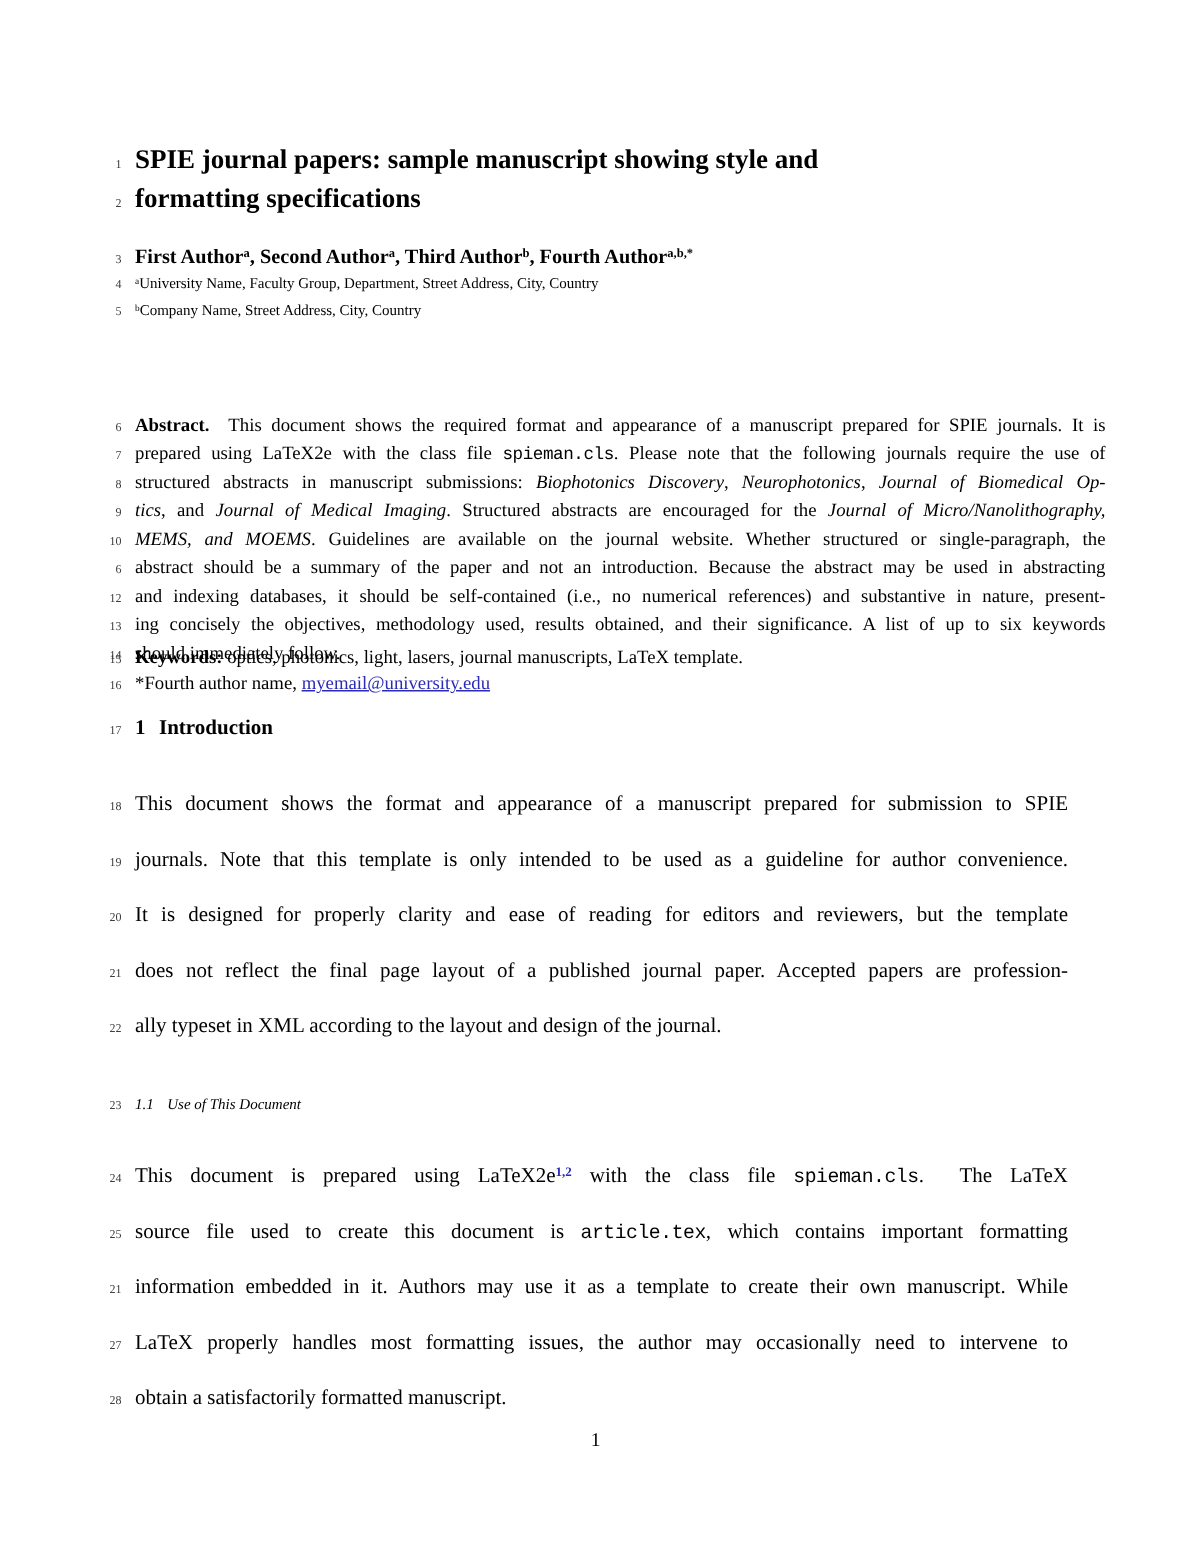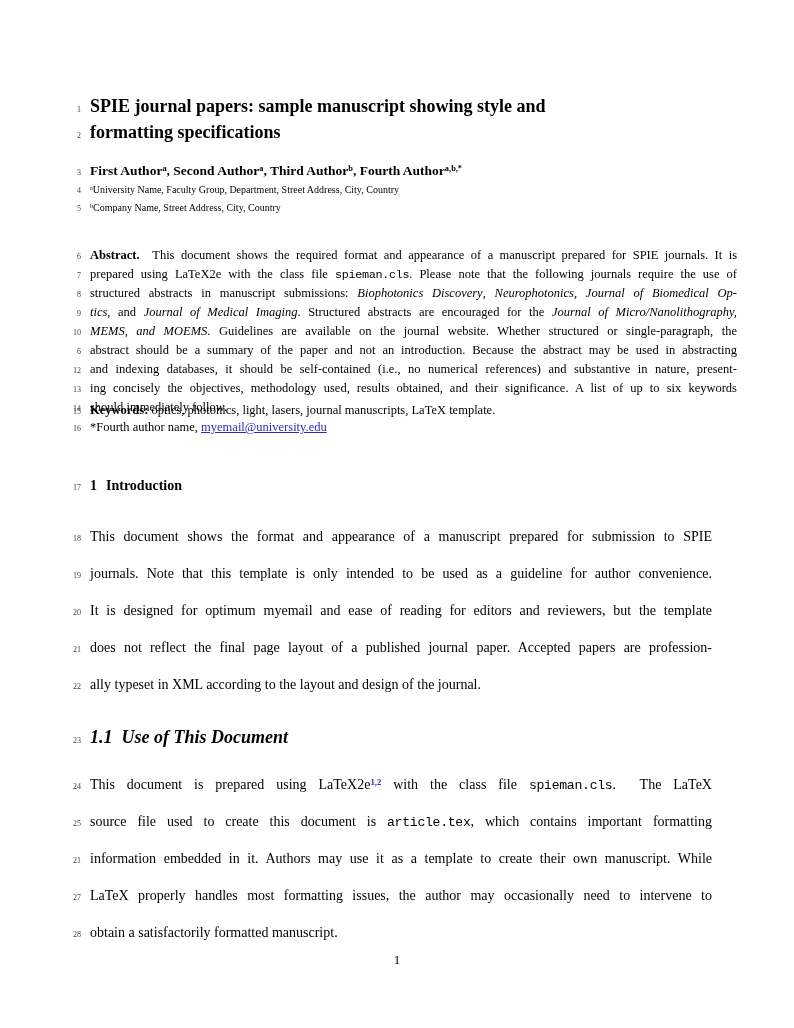--- a/index.html
+++ b/index.html
@@ -23,24 +23,24 @@
   .row.j .txt{text-align:justify;text-align-last:justify;}
 
   .title-block .row{height:26px;}
   .title-block .txt{font-size:18px;font-weight:bold;line-height:26px;white-space:nowrap;}
 
   .authors-block .txt{font-size:13.5px;font-weight:bold;line-height:19px;white-space:nowrap;}
   .affil-block .row{height:18px;}
   .affil-block .txt{font-size:10px;line-height:18px;white-space:nowrap;}
 
   .abs-block .row{height:19px;}
-  .abs-block .txt,.kw-block .txt,.email-block .txt{font-size:12.5px;line-height:19px;}
+  .abs-block .txt,.kw-block .txt,.email-block .txt{font-size:12.5px;line-height:19px;margin-top:28px;}
 
   .h1-block .txt{font-size:14px;font-weight:bold;line-height:20px;}
-  .h2-block .txt{font-size:18px;font-style:italic;line-height:20px;font-weight:bold;}
+  .h2-block .txt{font-size:10px;font-style:italic;line-height:20px;}
 
   .para-block .row{height:37px;}
   .para-block .txt{font-size:14px;line-height:19px;}
 
   .pagenum{
     position:absolute;left:0;top:952px;width:794px;text-align:center;
     font-size:13px;
   }
 
   
@@ -150,21 +150,21 @@
     <div class="row j">
       <span class="lno">18</span>
       <span class="txt"><span>This document shows the format and appearance of a manuscript prepared for submission to SPIE</span></span>
     </div>
     <div class="row j">
       <span class="lno">19</span>
       <span class="txt"><span>journals. Note that this template is only intended to be used as a guideline for author convenience.</span></span>
     </div>
     <div class="row j">
       <span class="lno">20</span>
-      <span class="txt"><span>It is designed for optimum myemail and ease of reading for editors and reviewers, but the template</span></span>
+      <span class="txt"><span>It is designed for properly clarity and ease of reading for editors and reviewers, but the template</span></span>
     </div>
     <div class="row j">
       <span class="lno">21</span>
       <span class="txt"><span>does not reflect the final page layout of a published journal paper. Accepted papers are profession-</span></span>
     </div>
     <div class="row">
       <span class="lno">22</span>
       <span class="txt"><span>ally typeset in XML according to the layout and design of the journal.</span></span>
     </div>
   </div>

